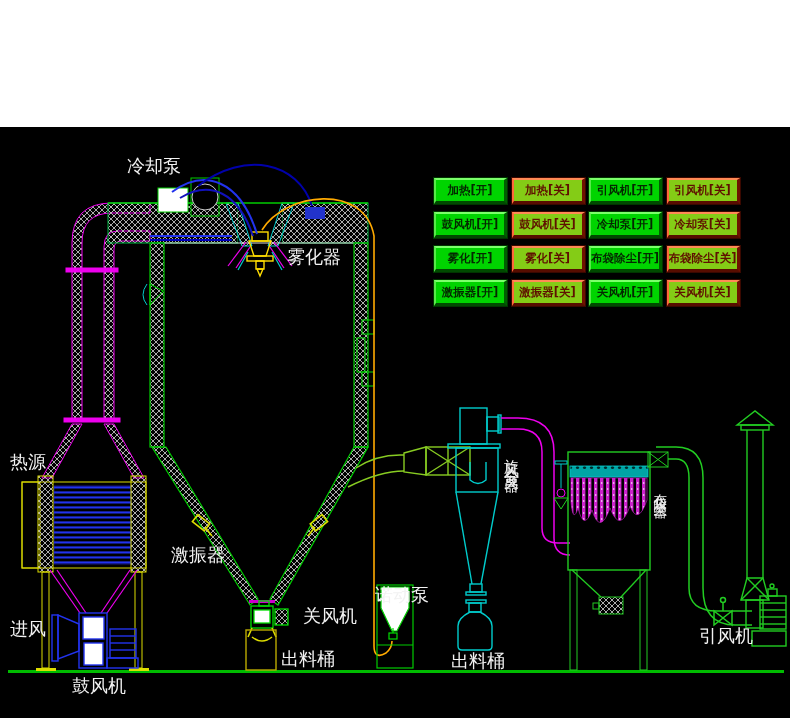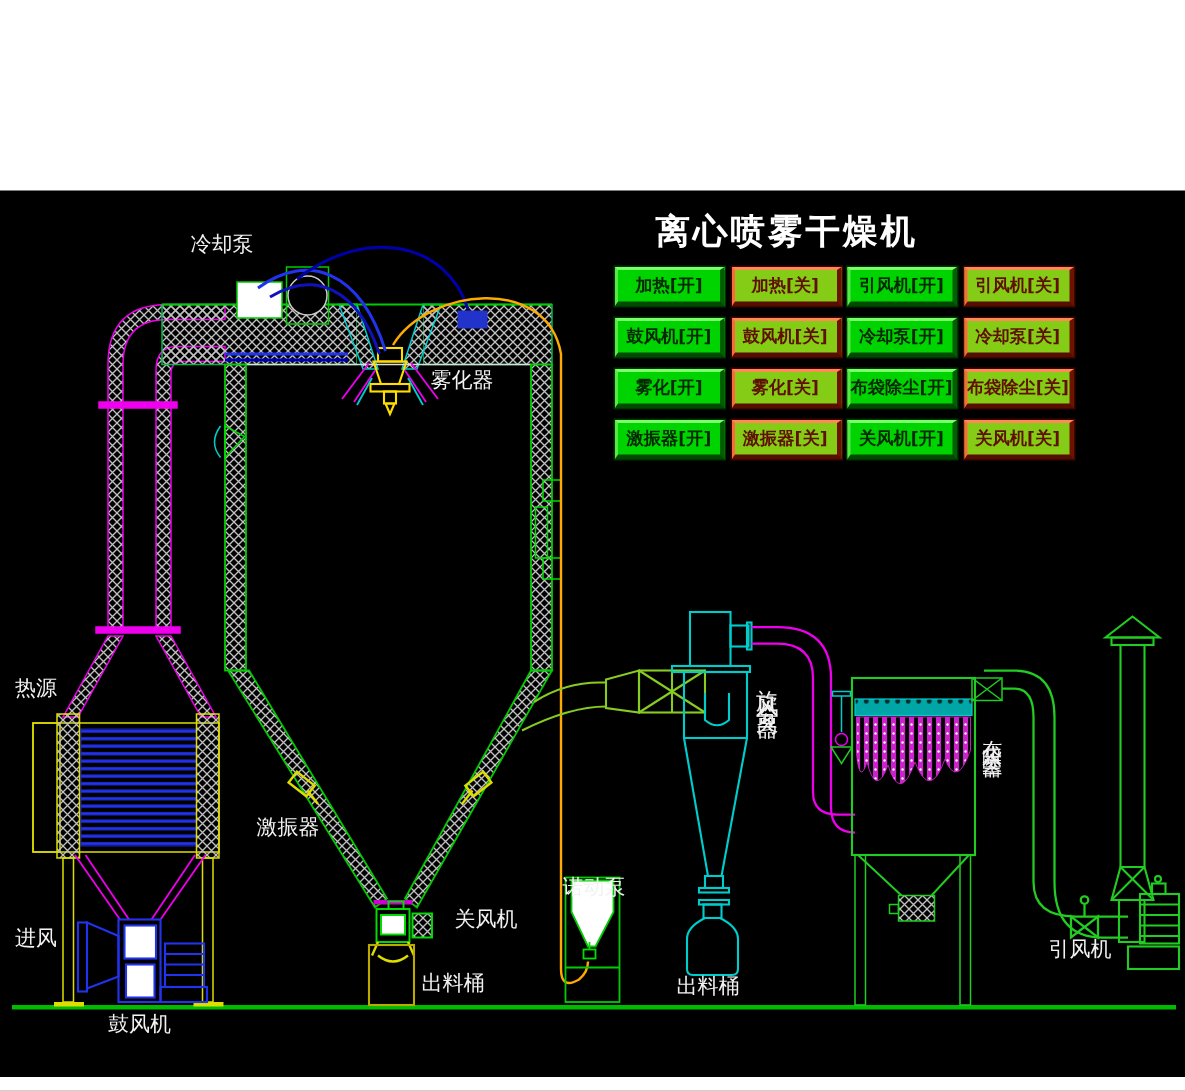--- a/index.html
+++ b/index.html
@@ -4,32 +4,32 @@
 <style>
   html,body{margin:0;padding:0;background:#ffffff;}
   .screen{position:relative;width:790px;height:727px;background:#ffffff;overflow:hidden;
           font-family:"DejaVu Sans",sans-serif;}
   .canvas{position:absolute;left:0;top:127px;width:790px;height:591px;background:#000000;}
   .canvas svg{position:absolute;left:0;top:0;}
 
   .title{position:absolute;left:437px;top:12px;color:#ffffff;font-size:23px;font-weight:bold;
          letter-spacing:2px;white-space:nowrap;}
 
-  .btn-grid{position:absolute;left:410px;top:51px;display:grid;
+  .btn-grid{position:absolute;left:434px;top:51px;display:grid;
             grid-template-columns:repeat(4,73px);grid-auto-rows:26px;
             column-gap:4.5px;row-gap:8px;}
   .pbtn{position:relative;display:flex;align-items:center;justify-content:center;
         font-size:11.5px;font-weight:bold;white-space:nowrap;overflow:hidden;
         cursor:pointer;border-style:solid;border-width:2px 3px 3px 2px;}
   .pbtn.on{background:#00d400;color:#042800;
            border-color:#7bff6a #005f00 #004a00 #58e84a;box-shadow:0 0 0 1px #003500;}
   .pbtn.off{background:#84cc16;color:#5f1000;
             border-color:#ff8a55 #6e1200 #570d00 #ff6a3a;box-shadow:0 0 0 1px #3a0800;}
 
-  .lbl{position:absolute;color:#f2f2f2;font-size:14px;line-height:1.1;white-space:nowrap;}
+  .lbl{position:absolute;color:#f2f2f2;font-size:18px;line-height:1.1;white-space:nowrap;}
   .lbl.vert{writing-mode:vertical-rl;text-orientation:upright;white-space:normal;}
   .lbl.v1{font-size:15px;letter-spacing:5px;}
   .lbl.v2{font-size:13.5px;letter-spacing:3px;}
 </style>
 </head>
 <body>
 
 <div class="screen">
   <div class="canvas">
 
@@ -248,21 +248,20 @@
         <line x1="760" y1="603" x2="786" y2="603"></line>
         <line x1="760" y1="610" x2="786" y2="610"></line>
         <line x1="760" y1="617" x2="786" y2="617"></line>
         <line x1="760" y1="624" x2="786" y2="624"></line>
         <rect x="768" y="589" width="9" height="7"></rect>
         <circle cx="772" cy="586" r="2"></circle>
         <rect x="752" y="631" width="34" height="15"></rect>
       </g>
     </svg>
 
-    <div class="title">离心喷雾干燥机</div>
 
     <div class="btn-grid">
       <div class="pbtn on">加热[开]</div>
       <div class="pbtn off">加热[关]</div>
       <div class="pbtn on">引风机[开]</div>
       <div class="pbtn off">引风机[关]</div>
       <div class="pbtn on">鼓风机[开]</div>
       <div class="pbtn off">鼓风机[关]</div>
       <div class="pbtn on">冷却泵[开]</div>
       <div class="pbtn off">冷却泵[关]</div>

